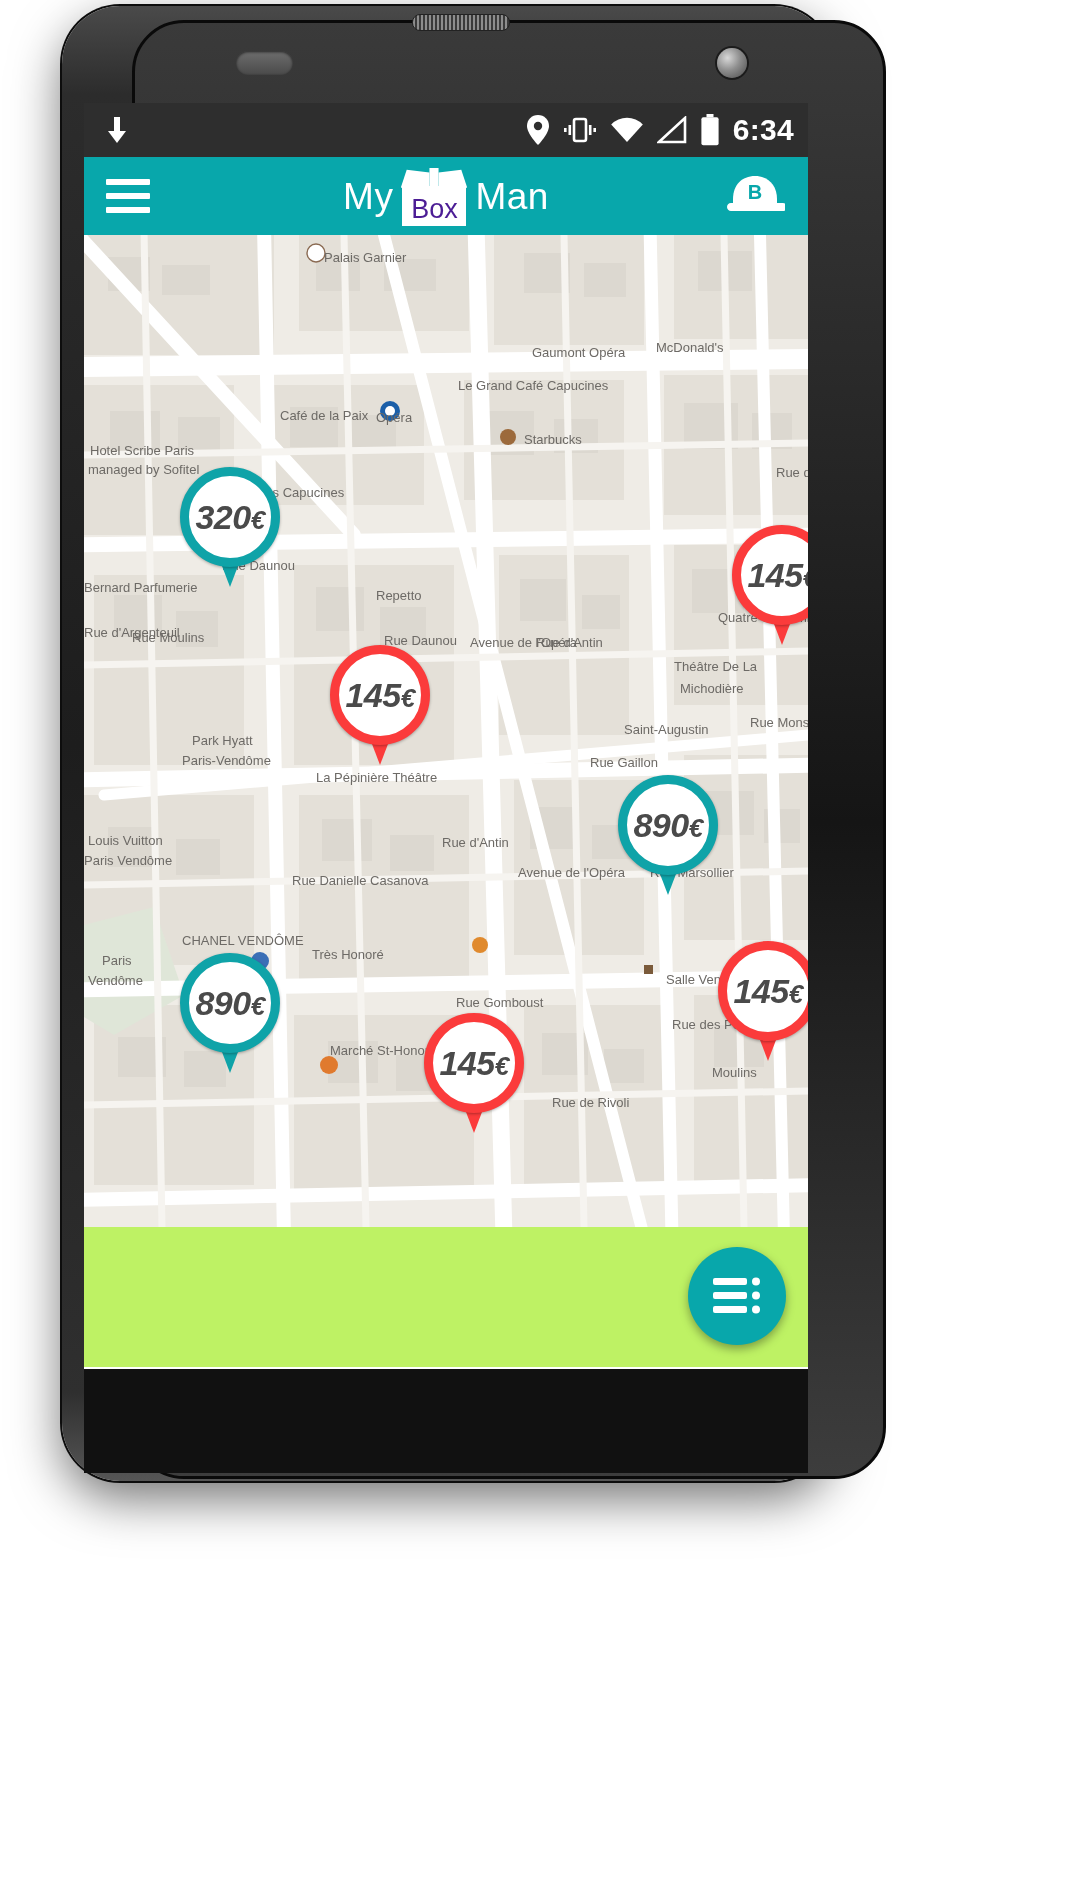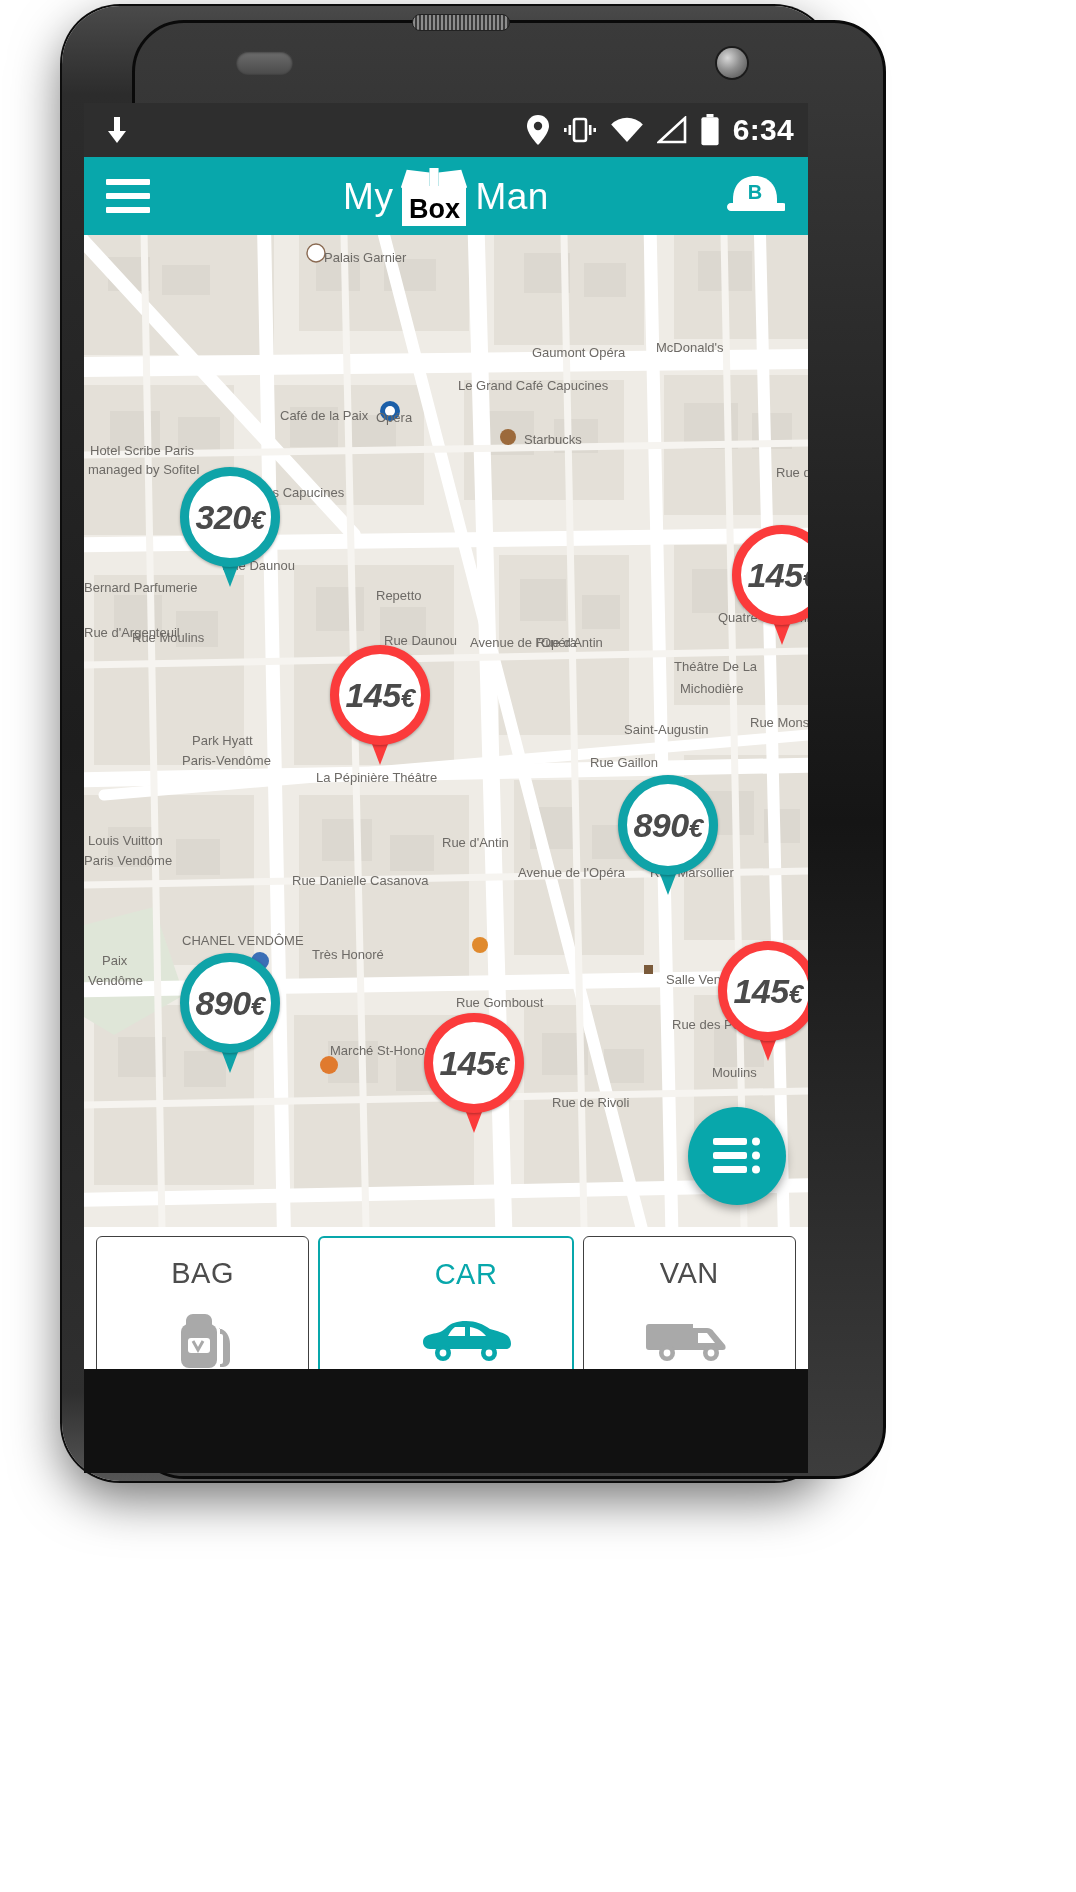--- a/index.html
+++ b/index.html
@@ -42,25 +42,25 @@
     padding:0 22px;box-sizing:border-box;position:relative;}
   #hamburger{width:44px;height:34px;display:flex;flex-direction:column;justify-content:space-between;cursor:pointer;}
   #hamburger span{display:block;height:6px;background:#fff;border-radius:1px;}
   #brand{position:absolute;left:0;right:0;margin:0 auto;width:330px;display:flex;align-items:center;
     justify-content:center;gap:0;pointer-events:none;}
   .brand-word{font-size:37px;color:#fff;font-weight:400;letter-spacing:.5px;line-height:1;text-align:right;}
   #brand-box{position:relative;width:76px;height:60px;margin:0 3px;display:flex;align-items:flex-end;justify-content:center;}
   #brand-box .box-lid{position:absolute;top:2px;left:2px;width:72px;height:20px;}
   #brand-box .box-body{position:absolute;bottom:0;left:6px;width:64px;height:40px;background:#fff;}
   #brand-box .box-label{position:absolute;bottom:3px;left:0;width:100%;text-align:center;
-    font-size:27px;font-weight:700;color:#000000;line-height:1;}
+    font-size:27px;font-weight:400;color:#4c1d95;line-height:1;}
   #cap-btn{width:62px;height:62px;display:flex;align-items:center;justify-content:center;cursor:pointer;}
 
   
-  #map-area{position:relative;height:992px;overflow:hidden;background:#e5e5e5;}
+  #map-area{position:relative;height:1132px;overflow:hidden;background:#bef264;}
   #map-canvas{position:absolute;inset:0;}
 
   
   #search-bar{position:absolute;left:18px;top:25px;width:688px;height:82px;background:#fff;
     border-radius:3px;box-shadow:0 2px 6px rgba(0,0,0,.28);display:flex;align-items:center;
     padding:0 18px;box-sizing:border-box;z-index:40;}
   #search-dot{width:22px;height:22px;border-radius:50%;background:#fb3b3b;flex:0 0 auto;margin-right:17px;}
   #search-text{font-size:29px;color:#3b3b3b;white-space:nowrap;overflow:hidden;flex:1;letter-spacing:-.2px;}
   #gps-btn{width:52px;height:52px;flex:0 0 auto;display:flex;align-items:center;justify-content:center;cursor:pointer;}
 
@@ -310,21 +310,21 @@
         <span style="position: absolute; left: 108px; top: 498px; font-size: 13px; color: rgb(109, 106, 102); white-space: nowrap; font-family: &quot;Liberation Sans&quot;, sans-serif;">Park Hyatt</span>
         <span style="position: absolute; left: 98px; top: 518px; font-size: 13px; color: rgb(109, 106, 102); white-space: nowrap; font-family: &quot;Liberation Sans&quot;, sans-serif;">Paris-Vendôme</span>
         <span style="position: absolute; left: 232px; top: 535px; font-size: 13px; color: rgb(109, 106, 102); white-space: nowrap; font-family: &quot;Liberation Sans&quot;, sans-serif;">La Pépinière Théâtre</span>
         <span style="position: absolute; left: 666px; top: 480px; font-size: 13px; color: rgb(109, 106, 102); white-space: nowrap; font-family: &quot;Liberation Sans&quot;, sans-serif;">Rue Monsigny</span>
         <span style="position: absolute; left: 506px; top: 520px; font-size: 13px; color: rgb(109, 106, 102); white-space: nowrap; font-family: &quot;Liberation Sans&quot;, sans-serif;">Rue Gaillon</span>
         <span style="position: absolute; left: 4px; top: 598px; font-size: 13px; color: rgb(109, 106, 102); white-space: nowrap; font-family: &quot;Liberation Sans&quot;, sans-serif;">Louis Vuitton</span>
         <span style="position: absolute; left: 0px; top: 618px; font-size: 13px; color: rgb(109, 106, 102); white-space: nowrap; font-family: &quot;Liberation Sans&quot;, sans-serif;">Paris Vendôme</span>
         <span style="position: absolute; left: 208px; top: 638px; font-size: 13px; color: rgb(109, 106, 102); white-space: nowrap; font-family: &quot;Liberation Sans&quot;, sans-serif;">Rue Danielle Casanova</span>
         <span style="position: absolute; left: 358px; top: 600px; font-size: 13px; color: rgb(109, 106, 102); white-space: nowrap; font-family: &quot;Liberation Sans&quot;, sans-serif;">Rue d'Antin</span>
         <span style="position: absolute; left: 98px; top: 698px; font-size: 13px; color: rgb(109, 106, 102); white-space: nowrap; font-family: &quot;Liberation Sans&quot;, sans-serif;">CHANEL VENDÔME</span>
-        <span style="position: absolute; left: 18px; top: 718px; font-size: 13px; color: rgb(109, 106, 102); white-space: nowrap; font-family: &quot;Liberation Sans&quot;, sans-serif;">Paix</span>
+        <span style="position: absolute; left: 18px; top: 718px; font-size: 13px; color: rgb(109, 106, 102); white-space: nowrap; font-family: &quot;Liberation Sans&quot;, sans-serif;">Paris</span>
         <span style="position: absolute; left: 4px; top: 738px; font-size: 13px; color: rgb(109, 106, 102); white-space: nowrap; font-family: &quot;Liberation Sans&quot;, sans-serif;">Vendôme</span>
         <span style="position: absolute; left: 228px; top: 712px; font-size: 13px; color: rgb(109, 106, 102); white-space: nowrap; font-family: &quot;Liberation Sans&quot;, sans-serif;">Très Honoré</span>
         <span style="position: absolute; left: 582px; top: 737px; font-size: 13px; color: rgb(109, 106, 102); white-space: nowrap; font-family: &quot;Liberation Sans&quot;, sans-serif;">Salle Ventadour</span>
         <span style="position: absolute; left: 566px; top: 630px; font-size: 13px; color: rgb(109, 106, 102); white-space: nowrap; font-family: &quot;Liberation Sans&quot;, sans-serif;">Rue Marsollier</span>
         <span style="position: absolute; left: 434px; top: 630px; font-size: 13px; color: rgb(109, 106, 102); white-space: nowrap; font-family: &quot;Liberation Sans&quot;, sans-serif;">Avenue de l'Opéra</span>
         <span style="position: absolute; left: 372px; top: 760px; font-size: 13px; color: rgb(109, 106, 102); white-space: nowrap; font-family: &quot;Liberation Sans&quot;, sans-serif;">Rue Gomboust</span>
         <span style="position: absolute; left: 588px; top: 782px; font-size: 13px; color: rgb(109, 106, 102); white-space: nowrap; font-family: &quot;Liberation Sans&quot;, sans-serif;">Rue des Petits</span>
         <span style="position: absolute; left: 246px; top: 808px; font-size: 13px; color: rgb(109, 106, 102); white-space: nowrap; font-family: &quot;Liberation Sans&quot;, sans-serif;">Marché St-Honoré</span>
         <span style="position: absolute; left: 628px; top: 830px; font-size: 13px; color: rgb(109, 106, 102); white-space: nowrap; font-family: &quot;Liberation Sans&quot;, sans-serif;">Moulins</span>
         <span style="position: absolute; left: 468px; top: 860px; font-size: 13px; color: rgb(109, 106, 102); white-space: nowrap; font-family: &quot;Liberation Sans&quot;, sans-serif;">Rue de Rivoli</span>

